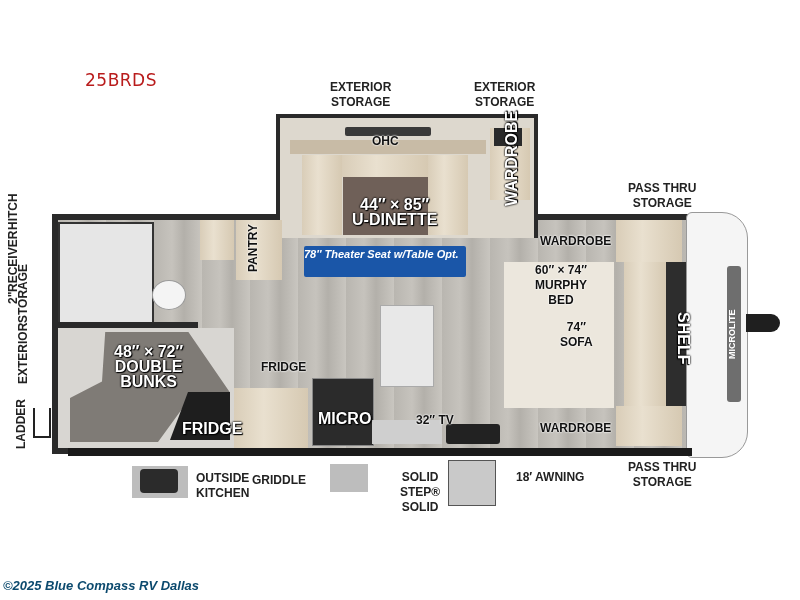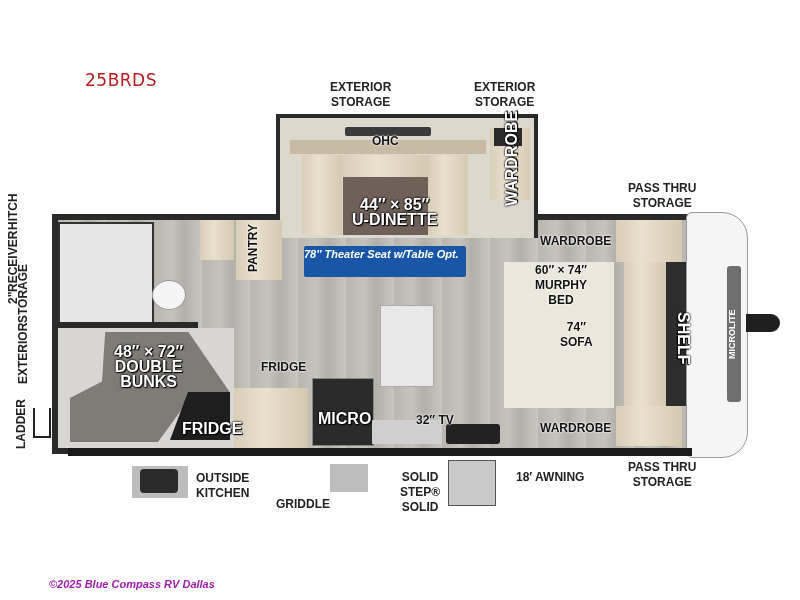--- a/index.html
+++ b/index.html
@@ -4,21 +4,21 @@
 <style>
   html,body{margin:0;padding:0;background:#fff;}
   body{width:800px;height:600px;position:relative;overflow:hidden;font-family:"Liberation Sans",sans-serif;}
   .abs{position:absolute;}
   .lbl{position:absolute;font-weight:bold;font-size:12px;color:#222;text-align:center;line-height:15px;white-space:nowrap;}
   .lbl-in{position:absolute;font-weight:bold;font-size:16px;color:#fff;text-align:center;line-height:15px;white-space:nowrap;text-shadow:0 0 2px #000,0 0 2px #000,1px 1px 1px #000;}
   .lbl-dark{position:absolute;font-weight:bold;font-size:12px;color:#111;text-align:center;line-height:15px;white-space:nowrap;text-shadow:0 0 2px #fff,0 0 2px #fff;}
   .vert{writing-mode:vertical-rl;transform:rotate(180deg);}
   .vert-down{writing-mode:vertical-rl;}
   .model{position:absolute;left:85px;top:70px;font-size:17px;color:#b91c1c;font-family:"DejaVu Sans",sans-serif;letter-spacing:0.5px;}
-  .copyright{position:absolute;left:3px;top:578px;font-size:11px;font-weight:bold;font-style:italic;color:#a21caf;margin-left:46px;}
+  .copyright{position:absolute;left:3px;top:578px;font-size:13px;font-weight:bold;font-style:italic;color:#0c4a6e;}
   .floor{background:repeating-linear-gradient(90deg,#b9b6b0 0px,#c6c3bd 18px,#b3b0aa 30px,#c9c6c0 48px);}
   .wood{background:linear-gradient(90deg,#d9cdb8,#e9e0cf 40%,#d6c9b2);}
   .wall{background:#2a2a2a;}
   .carpet{background:#7f7b76;}
   .option-box{position:absolute;left:304px;top:246px;width:162px;height:30px;background:#1a56a8;border-radius:2px;color:#fff;font-style:italic;font-weight:bold;font-size:11px;line-height:14px;padding-top:1px;}
 </style>
 </head>
 <body>
 
 <div class="model">25BRDS</div>
@@ -100,21 +100,21 @@
 <div class="lbl vert" style="left:16px;top:322px;height:62px;display:flex;flex-direction:row;">
   <span>EXTERIOR</span>
   <span>STORAGE</span>
 </div>
 <div class="lbl vert" style="left:14px;top:398px;height:52px;">LADDER</div>
 
 <div class="lbl" style="left:196px;top:471px;text-align:left;">
   <div>OUTSIDE</div>
   <div>KITCHEN</div>
 </div>
-<div class="lbl" style="left:276px;top:473px;margin-top:24px;">GRIDDLE</div>
+<div class="lbl" style="left:252px;top:473px;">GRIDDLE</div>
 <div class="lbl" style="left:400px;top:470px;">
   <div>SOLID</div>
   <div>STEP®</div>
   <div>SOLID</div>
 </div>
 <div class="lbl" style="left:516px;top:470px;">18′ AWNING</div>
 
 <div class="lbl-dark" style="left:372px;top:134px;">OHC</div>
 <div class="lbl-in vert" style="left:504px;top:132px;height:74px;">WARDROBE</div>
 <div class="lbl-in" style="left:352px;top:197px;">

